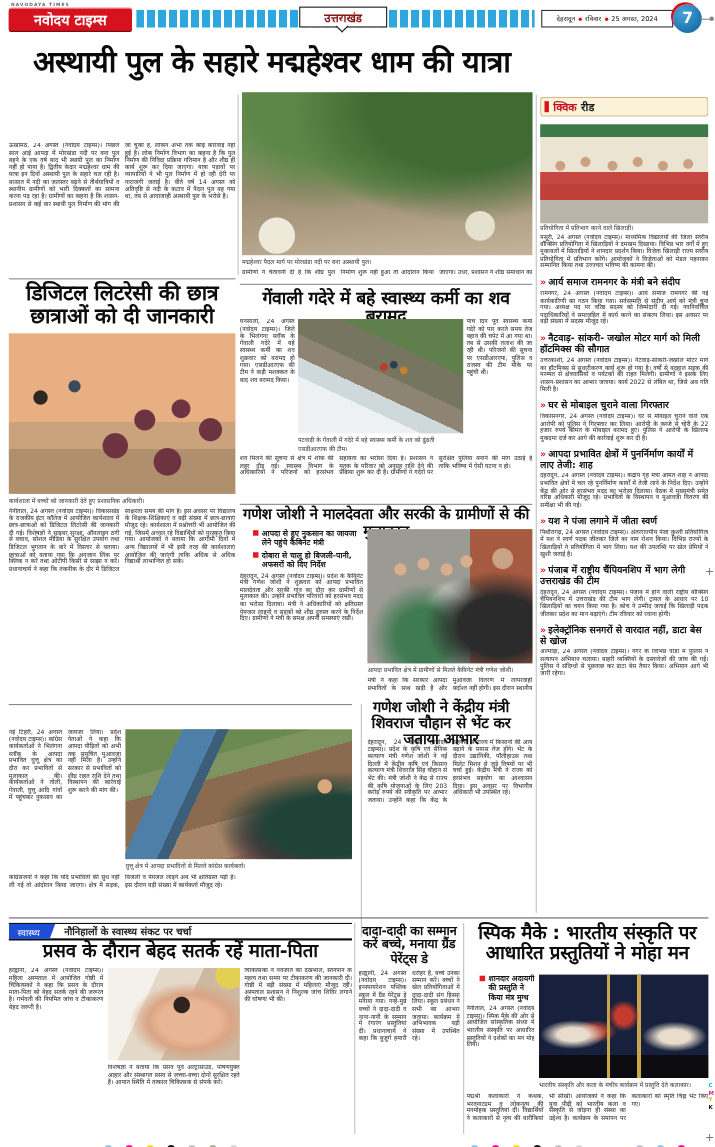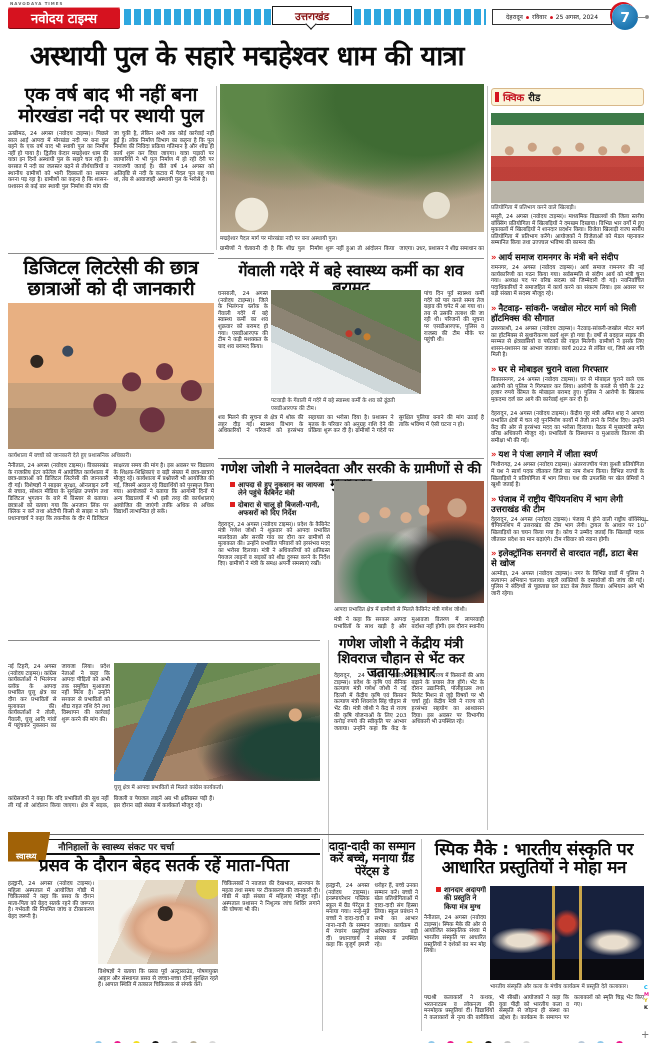--- a/index.html
+++ b/index.html
@@ -108,21 +108,21 @@
     radial-gradient(circle at 73% 42%, #caa183 0 4px, transparent 5px),
     radial-gradient(circle at 88% 40%, #caa183 0 4px, transparent 5px),
     linear-gradient(180deg, #3e7a49 0 13%, transparent 13%),
     linear-gradient(180deg, transparent 0 48%, rgba(191,44,38,.85) 48% 76%, transparent 76%),
     linear-gradient(180deg,#ece4d2 0 60%,#b9b4a8 60% 100%);}
   
   .sq-bullet{display:flex;gap:3px;margin-bottom:3px;margin-left:12px;}
   .sq{flex:0 0 5px;width:5px;height:5px;background:#e02020;margin-top:1px;}
   .sq-txt{font-size:7px;font-weight:bold;color:#161616;line-height:1.2;}
   .tagbar{display:flex;align-items:center;border-top:1px solid #111;border-bottom:2px solid #111;background:#fff;}
-  .tag{background:#a16207;color:#fff;font-weight:bold;font-size:8px;padding:18px 14px 1px 8px;
+  .tag{background:#1d4ed8;color:#fff;font-weight:normal;font-size:8px;padding:2px 14px 1px 8px;
        clip-path:polygon(0 0,100% 0,88% 100%,0 100%);}
   .kicker{font-size:9px;font-weight:bold;color:#20201f;margin-left:8px;}
   
   .dot{display:inline-block;width:7px;height:7px;border-radius:50%;margin-right:12px;}
   .plus{position:absolute;color:#777;font-size:10px;line-height:1;}
   .cmyk{position:absolute;display:flex;flex-direction:column;font-size:5px;font-weight:bold;line-height:1.3;}
 </style>
 </head>
 <body>
 
@@ -142,21 +142,20 @@
     <span>रविवार</span>
       <span class="reddot"></span>
     <span>25 अगस्त, 2024</span>
   </div>
   <div class="abs pagecircle" style="left:612px;top:4px;">7</div>
   <div class="circline" style="left:637px;top:17px;width:10px;"></div>
   <div class="circdot" style="left:645px;top:15px;"></div>
 
   <div class="abs lead-hl" style="left:8px;top:36px;width:478px;height:42px;text-align:center;">अस्थायी पुल के सहारे मद्महेश्वर धाम की यात्रा</div>
 
-  <div class="abs hl center" style="left:8px;top:84px;width:206px;height:42px;font-size:19px;">एक वर्ष बाद भी नहीं बना मोरखंडा नदी पर स्थायी पुल</div>
   <div class="abs body-txt cols2" style="left:8px;top:130px;width:206px;height:120px;">ऊखीमठ, 24 अगस्त (नवोदय टाइम्स)। पिछले साल आई आपदा में मोरखंडा नदी पर बना पुल बहने के एक वर्ष बाद भी स्थायी पुल का निर्माण नहीं हो पाया है। द्वितीय केदार मद्महेश्वर धाम की यात्रा इन दिनों अस्थायी पुल के सहारे चल रही है। बरसात में नदी का जलस्तर बढ़ने से तीर्थयात्रियों व स्थानीय ग्रामीणों को भारी दिक्कतों का सामना करना पड़ रहा है। ग्रामीणों का कहना है कि शासन-प्रशासन से कई बार स्थायी पुल निर्माण की मांग की जा चुकी है, लेकिन अभी तक कोई कार्रवाई नहीं हुई है। लोक निर्माण विभाग का कहना है कि पुल निर्माण की निविदा प्रक्रिया गतिमान है और शीघ्र ही कार्य शुरू कर दिया जाएगा। यात्रा पड़ावों पर व्यापारियों ने भी पुल निर्माण में हो रही देरी पर नाराजगी जताई है। बीते वर्ष 14 अगस्त को अतिवृष्टि से नदी के कटाव में पैदल पुल बह गया था, तब से आवाजाही अस्थायी पुल के भरोसे है।</div>
   <div class="abs ph ph-bridge" style="left:220px;top:84px;width:264px;height:148px;"></div>
   <div class="abs caption" style="left:220px;top:234px;width:264px;height:9px;">मद्महेश्वर पैदल मार्ग पर मोरखंडा नदी पर बना अस्थायी पुल।</div>
   <div class="abs body-txt cols3" style="left:220px;top:245px;width:264px;height:13px;">ग्रामीणों ने चेतावनी दी है कि शीघ्र पुल निर्माण शुरू नहीं हुआ तो आंदोलन किया जाएगा। उधर, प्रशासन ने शीघ्र समाधान का आश्वासन दिया है। यात्रियों की सुरक्षा के लिए पुलिस के जवान भी तैनात किए गए हैं।</div>
   <div class="vr" style="left:216px;top:86px;height:164px;"></div>
 
   <div class="hrule" style="left:218px;top:258px;width:266px;"></div>
   <div class="abs hl center" style="left:218px;top:262px;width:266px;height:22px;font-size:16px;">गेंवाली गदेरे में बहे स्वास्थ्य कर्मी का शव बरामद</div>
   <div class="abs body-txt" style="left:218px;top:290px;width:50px;height:120px;">घनसाली, 24 अगस्त (नवोदय टाइम्स)। जिले के भिलंगना ब्लॉक के गेंवाली गदेरे में बहे स्वास्थ्य कर्मी का शव शुक्रवार को बरामद हो गया। एसडीआरएफ की टीम ने कड़ी मशक्कत के बाद शव बरामद किया।</div>
   <div class="abs ph ph-river" style="left:271px;top:290px;width:150px;height:104px;"></div>
@@ -249,20 +248,21 @@
       <div class="qr-title"><span class="qr-arrow">»</span><span>नैटवाड़- सांकरी- जखोल मोटर मार्ग को मिली हॉटमिक्स की सौगात</span></div>
       <div class="body-txt qr-body">उत्तरकाशी, 24 अगस्त (नवोदय टाइम्स)। नैटवाड़-सांकरी-जखोल मोटर मार्ग का हॉटमिक्स से सुधारीकरण कार्य शुरू हो गया है। वर्षों से बदहाल सड़क की मरम्मत से क्षेत्रवासियों व पर्यटकों को राहत मिलेगी। ग्रामीणों ने इसके लिए शासन-प्रशासन का आभार जताया। कार्य 2022 से लंबित था, जिसे अब गति मिली है।</div>
     </div>
 
     <div class="qr-item">
       <div class="qr-title"><span class="qr-arrow">»</span><span>घर से मोबाइल चुराने वाला गिरफ्तार</span></div>
       <div class="body-txt qr-body">विकासनगर, 24 अगस्त (नवोदय टाइम्स)। घर से मोबाइल चुराने वाले एक आरोपी को पुलिस ने गिरफ्तार कर लिया। आरोपी के कब्जे से चोरी के 22 हजार रुपये कीमत के मोबाइल बरामद हुए। पुलिस ने आरोपी के खिलाफ मुकदमा दर्ज कर आगे की कार्रवाई शुरू कर दी है।</div>
     </div>
 
     <div class="qr-item">
+      <div class="qr-title"><span class="qr-arrow">»</span><span>आपदा प्रभावित क्षेत्रों में पुनर्निर्माण कार्यों में लाए तेजी: शाह</span></div>
       <div class="body-txt qr-body">देहरादून, 24 अगस्त (नवोदय टाइम्स)। केंद्रीय गृह मंत्री अमित शाह ने आपदा प्रभावित क्षेत्रों में चल रहे पुनर्निर्माण कार्यों में तेजी लाने के निर्देश दिए। उन्होंने केंद्र की ओर से हरसंभव मदद का भरोसा दिलाया। बैठक में मुख्यमंत्री समेत वरिष्ठ अधिकारी मौजूद रहे। प्रभावितों के विस्थापन व मुआवजा वितरण की समीक्षा भी की गई।</div>
     </div>
 
     <div class="qr-item">
       <div class="qr-title"><span class="qr-arrow">»</span><span>यश ने पंजा लगाने में जीता स्वर्ण</span></div>
       <div class="body-txt qr-body">पिथौरागढ़, 24 अगस्त (नवोदय टाइम्स)। अंतरराज्यीय पंजा कुश्ती प्रतियोगिता में यश ने स्वर्ण पदक जीतकर जिले का नाम रोशन किया। विभिन्न राज्यों के खिलाड़ियों ने प्रतियोगिता में भाग लिया। यश की उपलब्धि पर खेल प्रेमियों ने खुशी जताई है।</div>
     </div>
 
     <div class="qr-item">
       <div class="qr-title"><span class="qr-arrow">»</span><span>पंजाब में राष्ट्रीय चैंपियनशिप में भाग लेगी उत्तराखंड की टीम</span></div>

